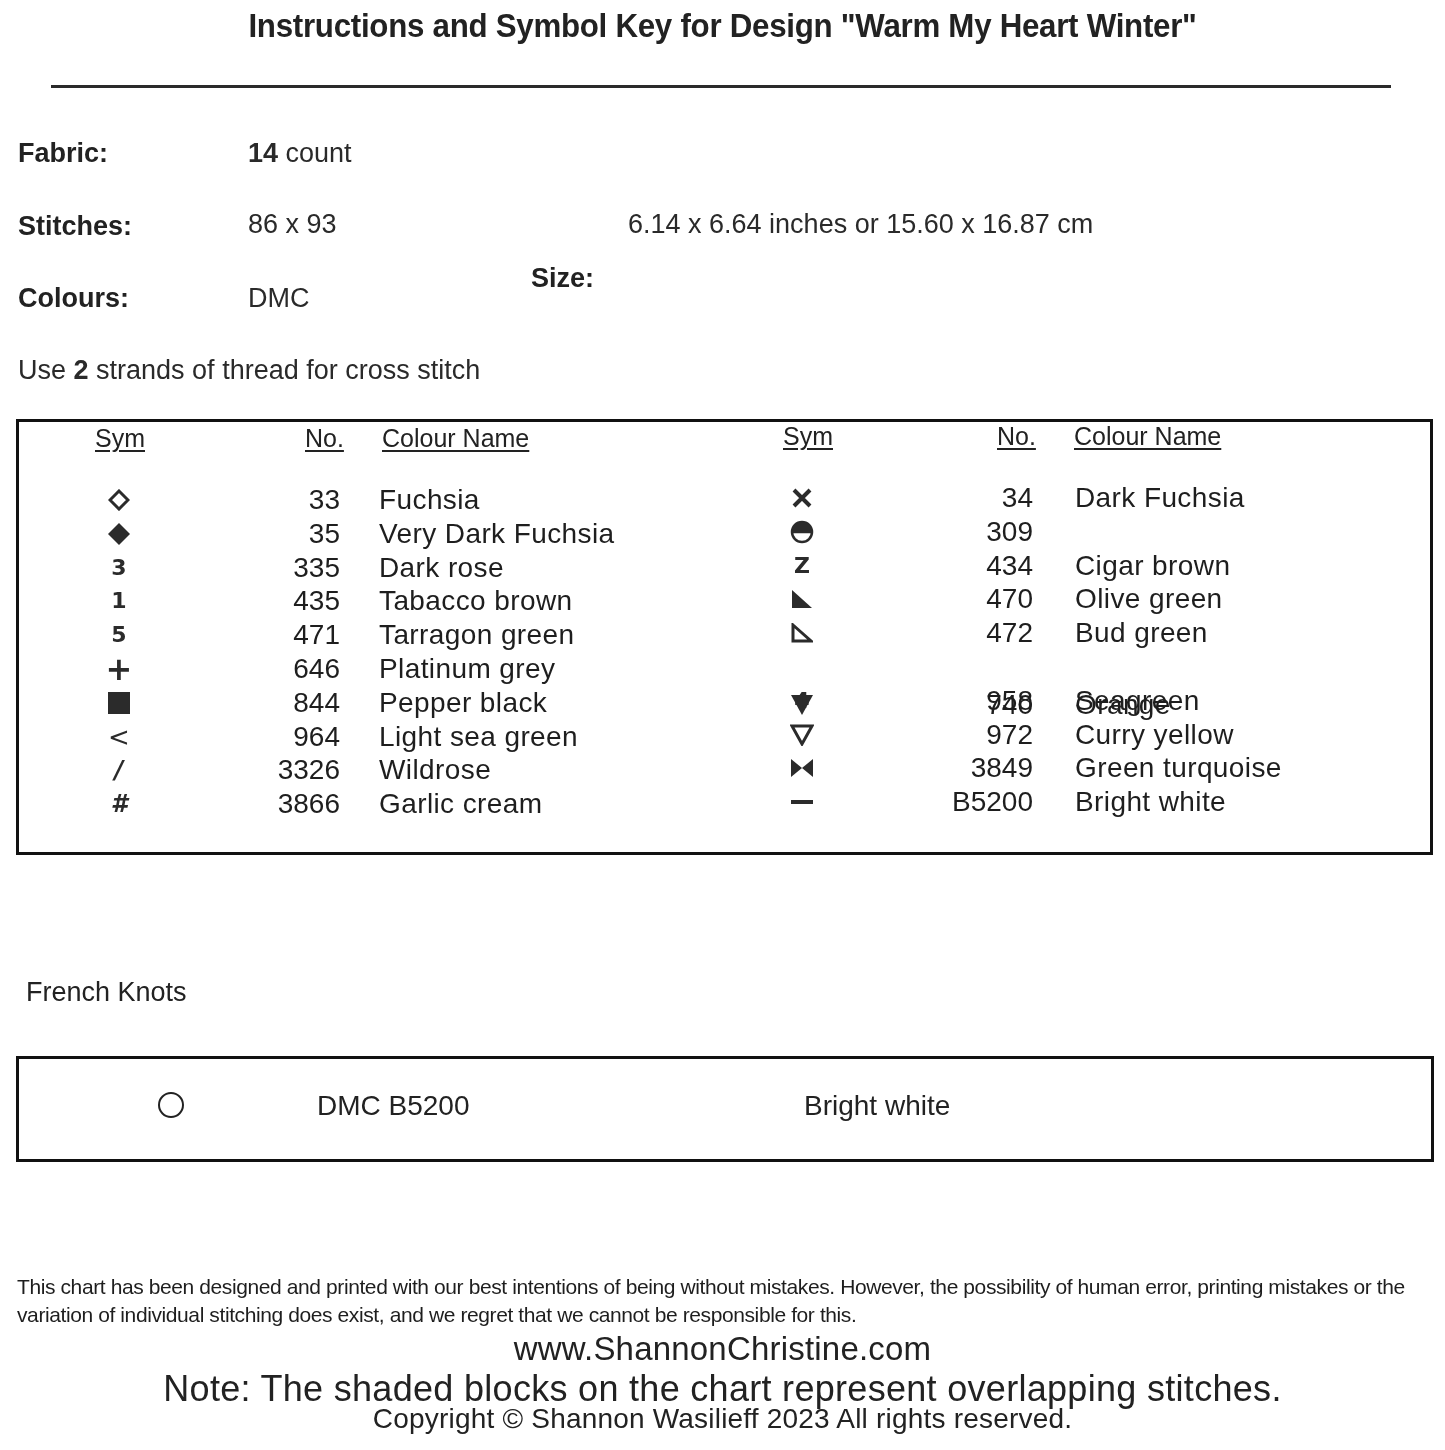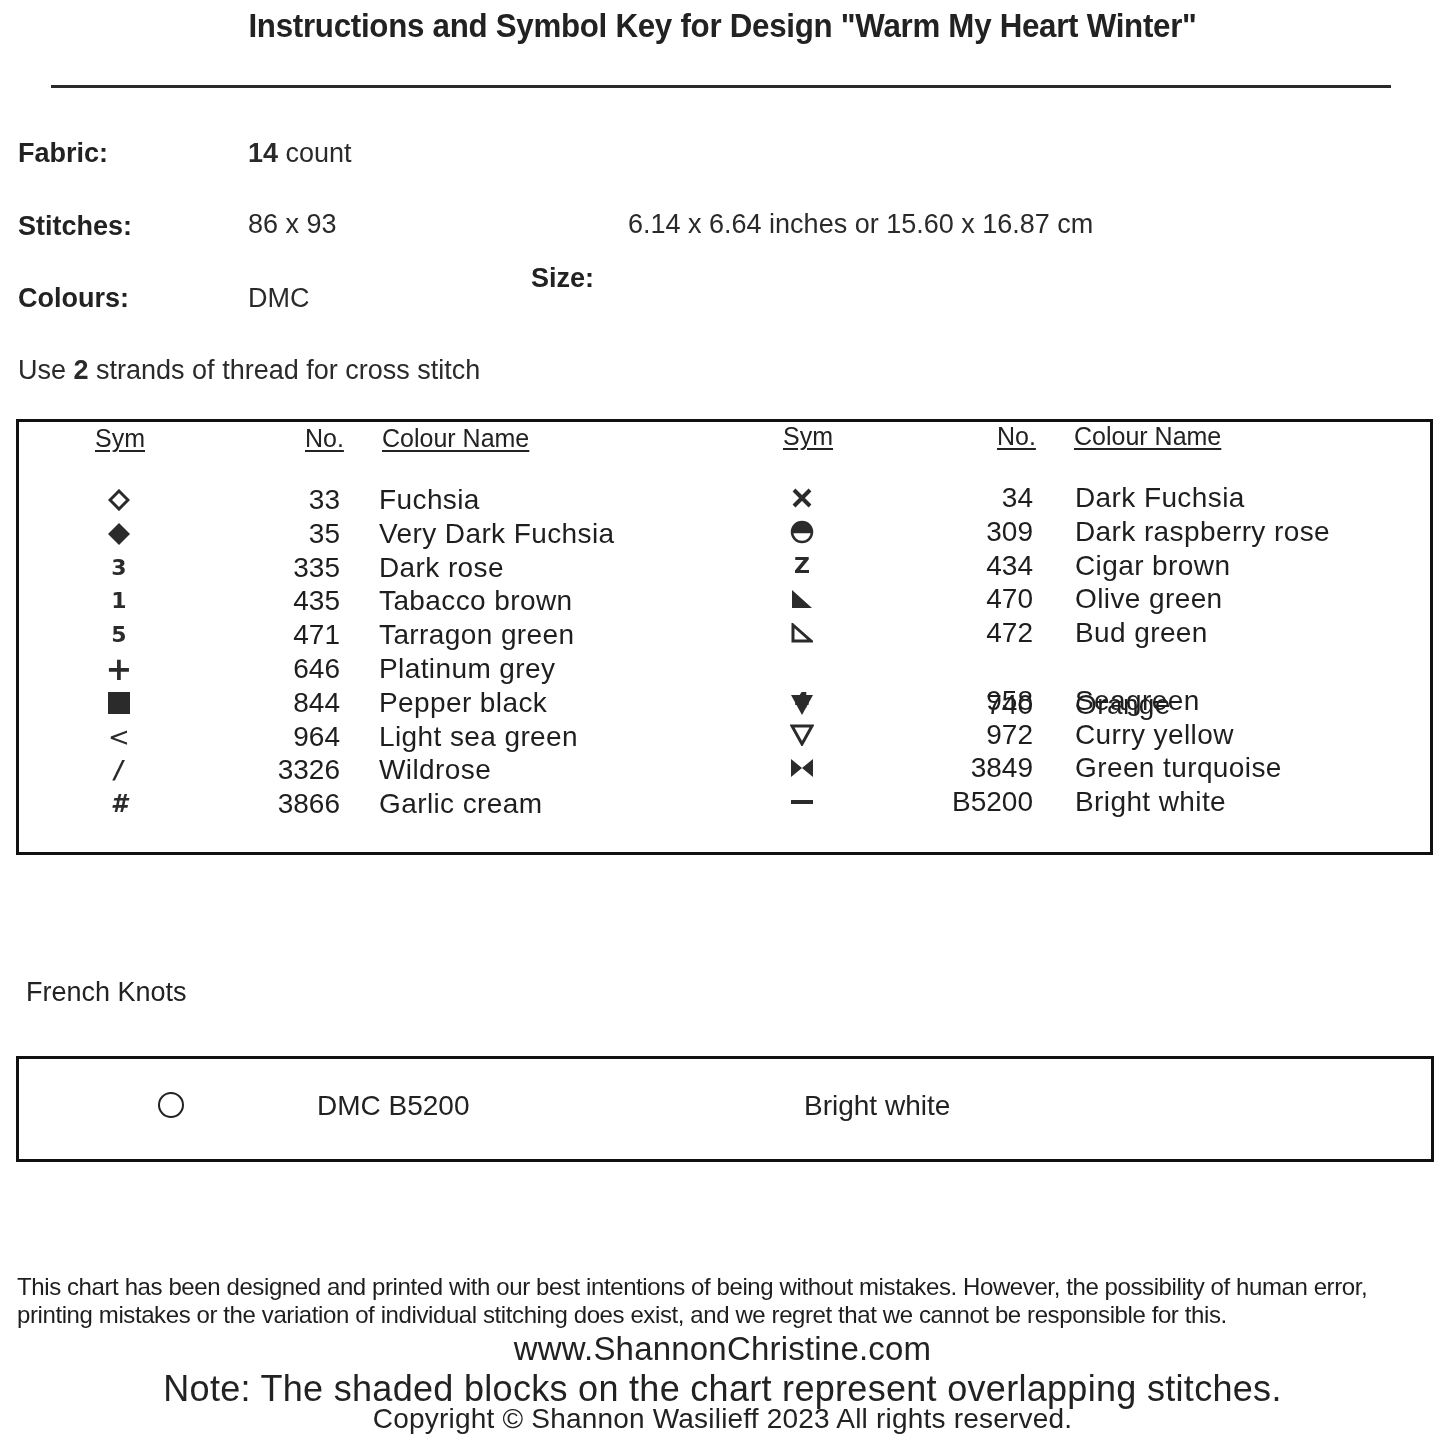--- a/index.html
+++ b/index.html
@@ -122,21 +122,21 @@
     .fk-name {
       left: 804px; top: 1090px;
       font-size: 28px;
       color: #222;
       white-space: nowrap;
     }
 
     .disclaimer {
       left: 17px; top: 1273px;
       width: 1400px;
-      font-size: 24px;
+      font-size: 21px;
       line-height: 28px;
       color: #1e1e1e;
       letter-spacing: -0.4px;
     }
     .footer-line {
       left: 0; width: 1445px;
       text-align: center;
       color: #222;
       white-space: nowrap;
     }
@@ -264,21 +264,20 @@
     </div>
     <div class="row" style="left: 0px; width: 1445px; top: 514.8px;">
       <span class="sym" style="left: 782px;">
         <svg width="24" height="24" viewBox="0 0 24 24">
           <circle cx="12" cy="12" r="10" fill="#fff" stroke="#2b2b2b" stroke-width="2.5"></circle>
           <path d="M2 12 A10 10 0 0 1 22 12 Z" fill="#2b2b2b"></path>
           <line x1="2" y1="12" x2="22" y2="12" stroke="#2b2b2b" stroke-width="2.5"></line>
         </svg>
       </span>
       <span class="num" style="left: 913px; width: 120px;">309</span>
-      <span class="cname" style="left: 1075px;">Dark raspberry rose</span>
     </div>
     <div class="row" style="left: 0px; width: 1445px; top: 548.6px;">
       <span class="sym" style="left: 782px;">
         <span style="font-weight: bold; font-family: &quot;DejaVu Sans&quot;, sans-serif; font-size: 22px; color: rgb(43, 43, 43);">Z</span>
       </span>
       <span class="num" style="left: 913px; width: 120px;">434</span>
       <span class="cname" style="left: 1075px;">Cigar brown</span>
     </div>
     <div class="row" style="left: 0px; width: 1445px; top: 582.4px;">
       <span class="sym" style="left: 782px;">

